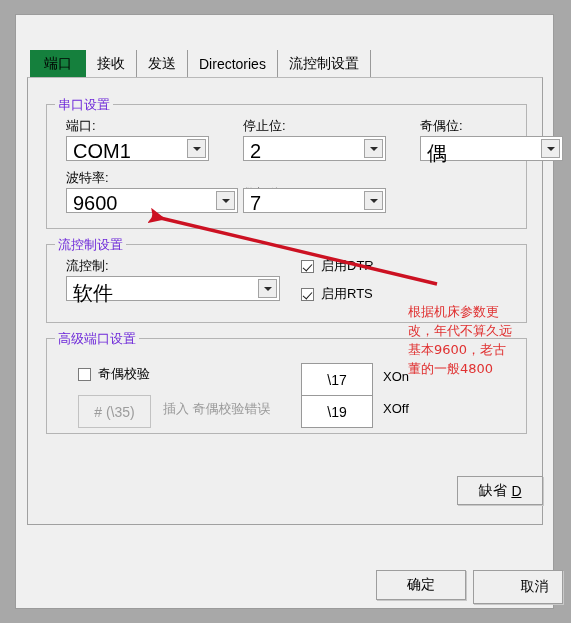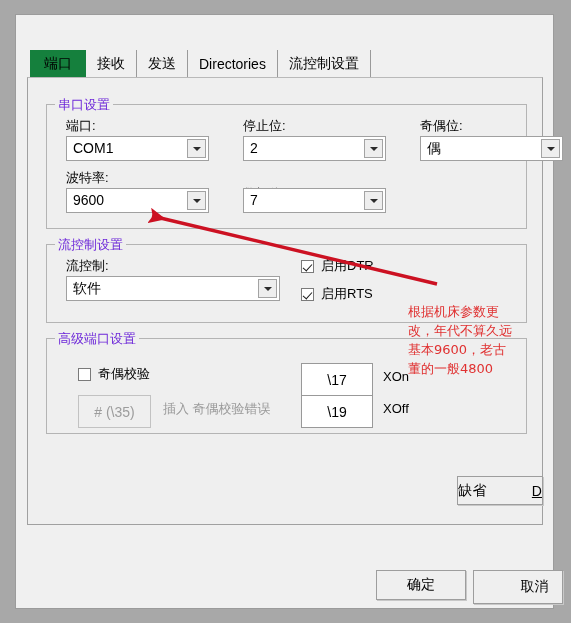--- a/index.html
+++ b/index.html
@@ -106,21 +106,21 @@
   
   .combo {
     position: absolute;
     height: 25px;
     background: #ffffff;
     border: 1px solid #a0a0a0;
     box-sizing: border-box;
   }
   .combo .val {
     position: absolute; left: 6px; top: 3px;
-    font-size: 14px; color: #000;
+    font-size: 20px; color: #000;
     white-space: nowrap;
   }
   .combo .btn {
     position: absolute; right: 2px; top: 2px;
     width: 19px; height: 19px;
     background: #eeeeee;
     border: 1px solid #a3a3a3;
     box-sizing: border-box;
     display: flex; align-items: center; justify-content: center;
   }
@@ -177,21 +177,21 @@
   
   .btn3d {
     position: absolute;
     background: #efefef;
     border: 1px solid #9d9d9d;
     box-sizing: border-box;
     display: flex; align-items: center; justify-content: center;
     font-size: 14px; color: #000;
     box-shadow: 1px 1px 0 #c8c8c8;
   }
-  #btn-default { left: 429px; top: 398px; width: 86px; height: 29px; justify-content: space-between; }
+  #btn-default { left: 429px; top: 398px; width: 86px; height: 29px; }
   #btn-ok      { left: 360px; top: 555px; width: 90px; height: 30px; }
   #btn-cancel  { left: 457px; top: 555px; width: 90px; height: 34px; padding-left: 33px; }
   .u { text-decoration: underline; }
   .btn-label-sp { letter-spacing: .5px; }
 
   
   #annotation {
     position: absolute;
     left: 408px; top: 302px;
     width: 152px;
@@ -257,21 +257,21 @@
 
         <div class="fld-label" style="left:373px; top:12px;">奇偶位:</div>
         <div class="combo" style="left:373px; top:31px; width:143px;">
           <div class="val">偶</div>
           <div class="btn">
               <i></i>
             </div>
         </div>
 
         <div class="fld-label" style="left:19px; top:64px;">波特率:</div>
-        <div class="combo" style="left:19px; top:83px; width:143px;">
+        <div class="combo" style="left:19px; top:83px; width:172px;">
           <div class="val">9600</div>
           <div class="btn">
               <i></i>
             </div>
         </div>
 
         <div class="fld-label" style="left:196px; top:80px;">数据位:</div>
         <div class="combo" style="left:196px; top:83px; width:143px;">
           <div class="val">7</div>
           <div class="btn">

